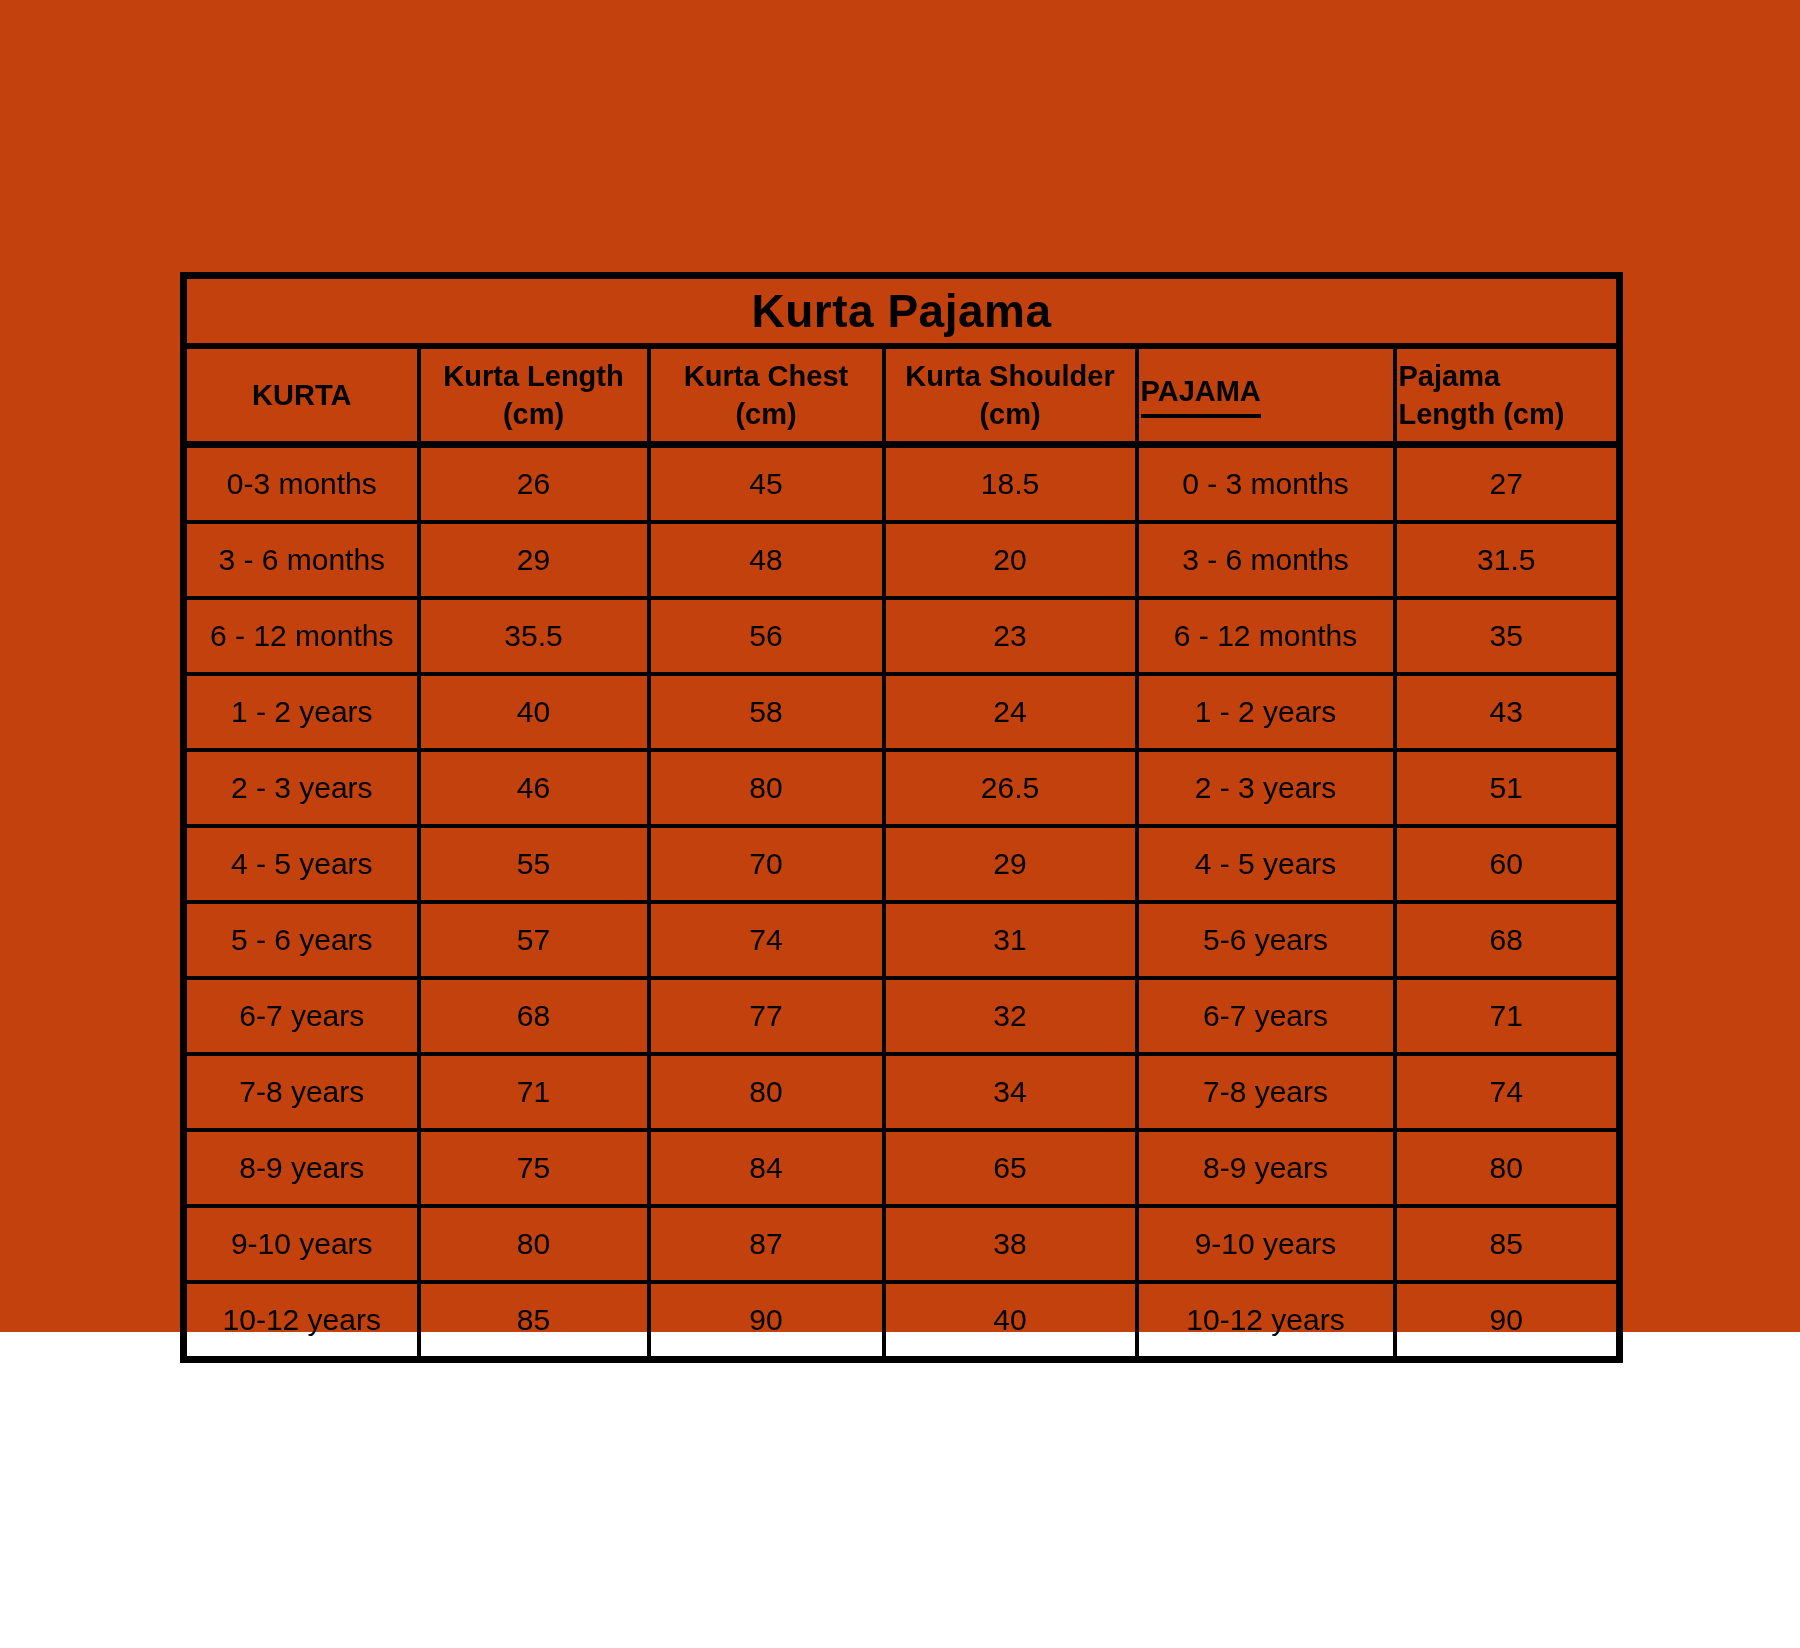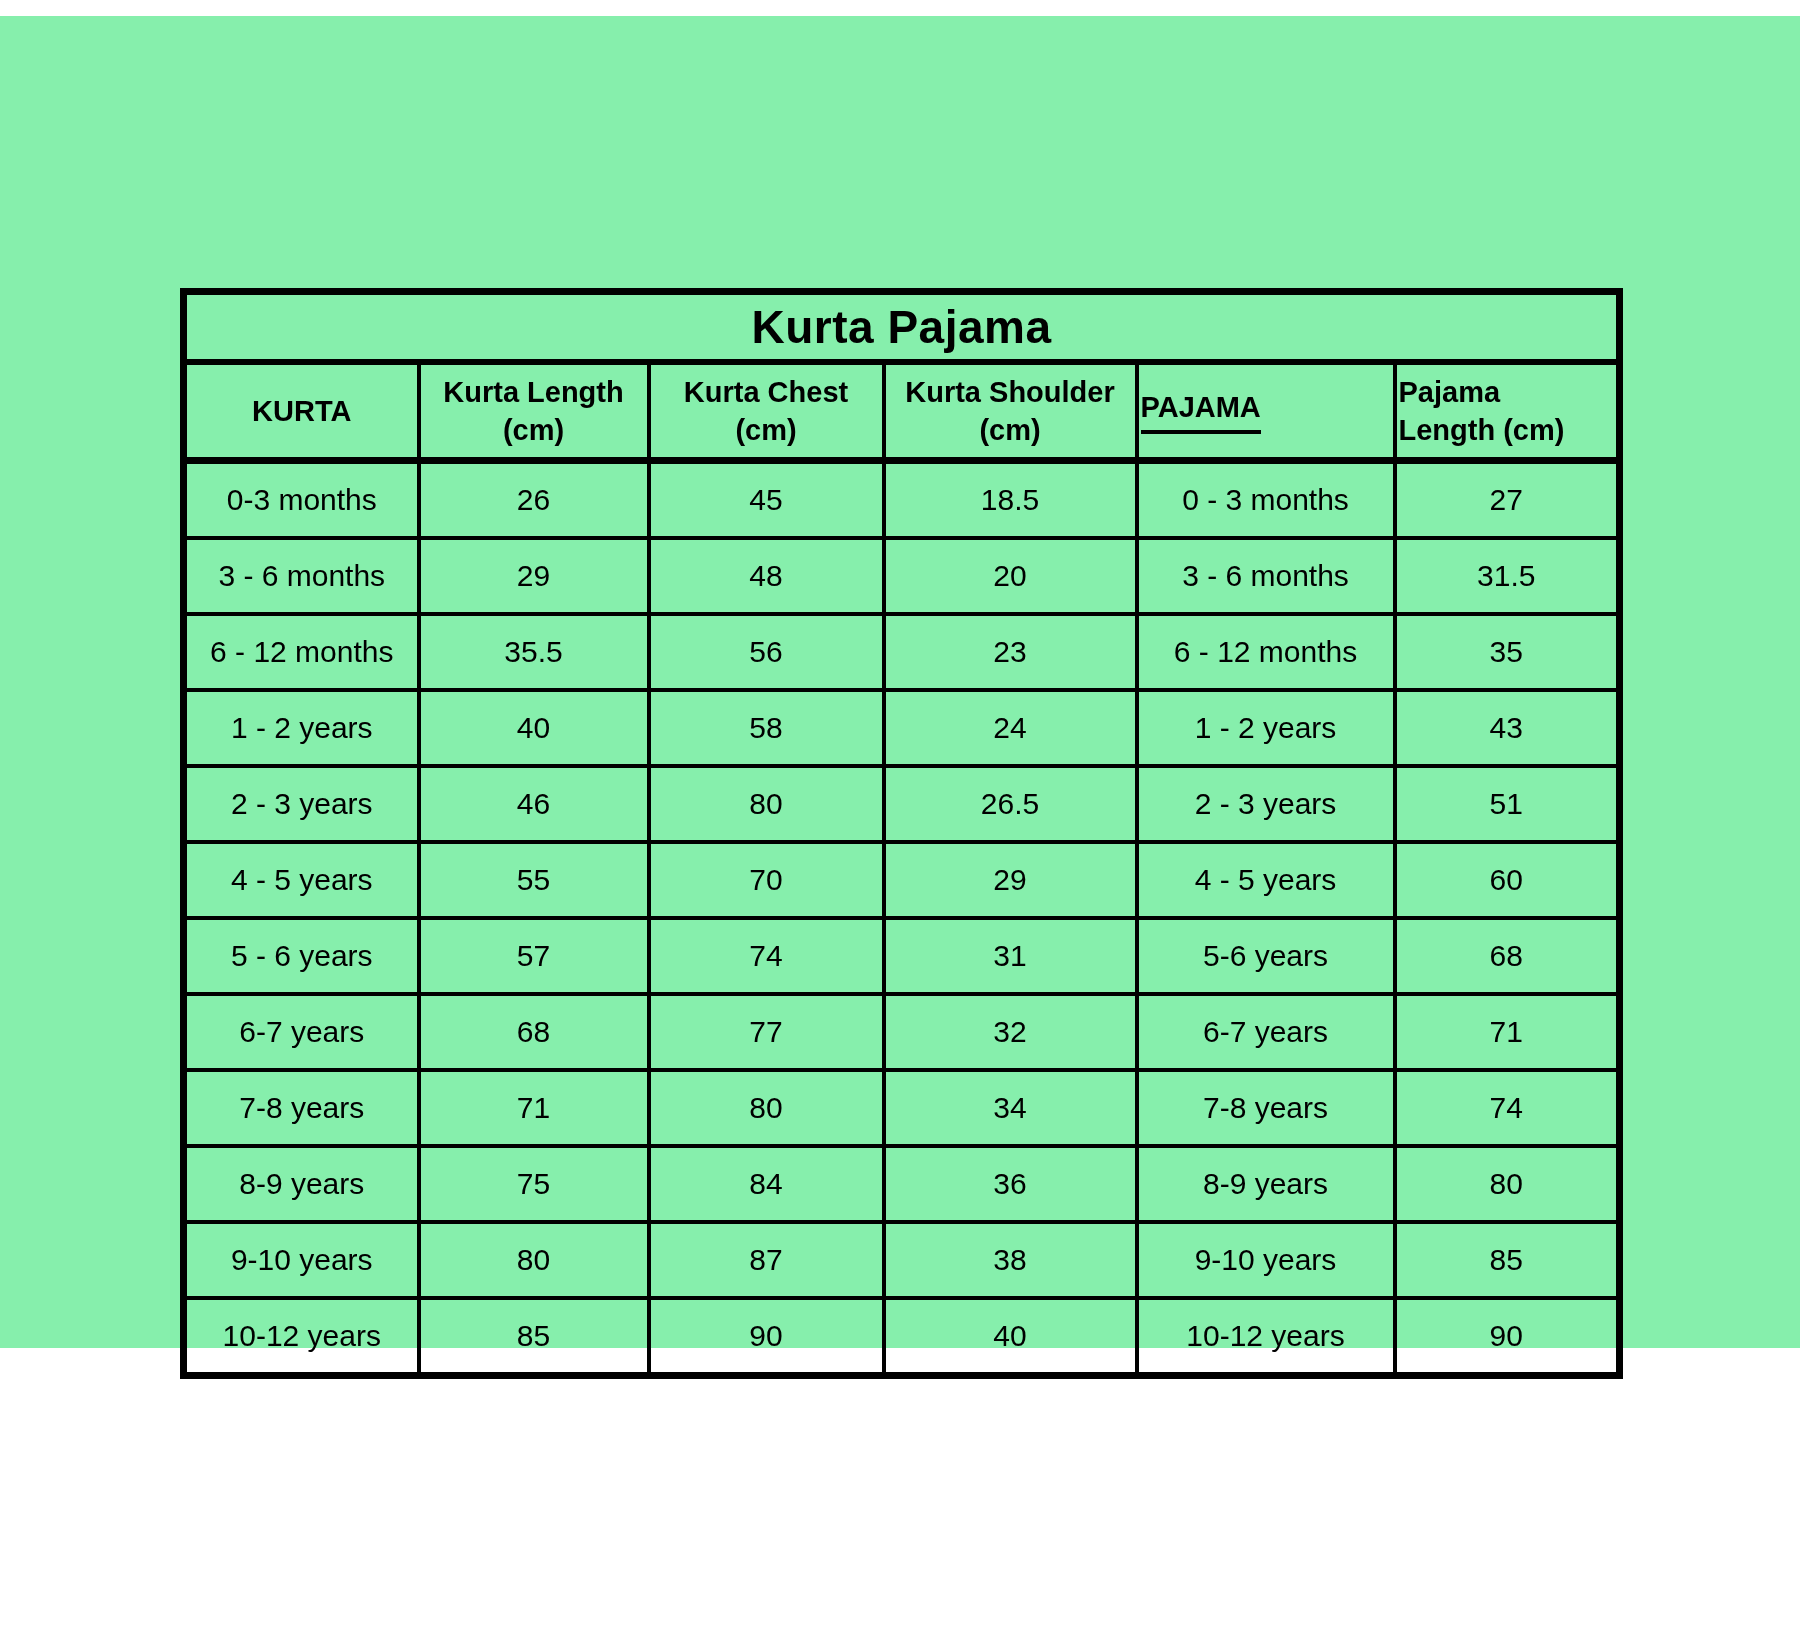--- a/index.html
+++ b/index.html
@@ -10,24 +10,24 @@
   body {
     width: 1800px;
     height: 1648px;
     position: relative;
     overflow: hidden;
     font-family: "Liberation Sans", sans-serif;
     color: #000000;
   }
   .page {
     position: absolute;
-    left: 0; top: 16px;
+    left: 0; top: 0;
     width: 1800px;
     height: 1332px;
-    background: #86efac;
+    background: #c2410c;
   }
   table.size-chart {
     position: absolute;
     left: 180px;
     top: 272px;
     width: 1436px;
     border-collapse: collapse;
     table-layout: fixed;
     border: 7px solid #000000;
   }
@@ -182,21 +182,21 @@
           <td>71</td>
           <td>80</td>
           <td>34</td>
           <td>7-8 years</td>
           <td>74</td>
         </tr>
         <tr>
           <td>8-9 years</td>
           <td>75</td>
           <td>84</td>
-          <td>36</td>
+          <td>65</td>
           <td>8-9 years</td>
           <td>80</td>
         </tr>
         <tr>
           <td>9-10 years</td>
           <td>80</td>
           <td>87</td>
           <td>38</td>
           <td>9-10 years</td>
           <td>85</td>

